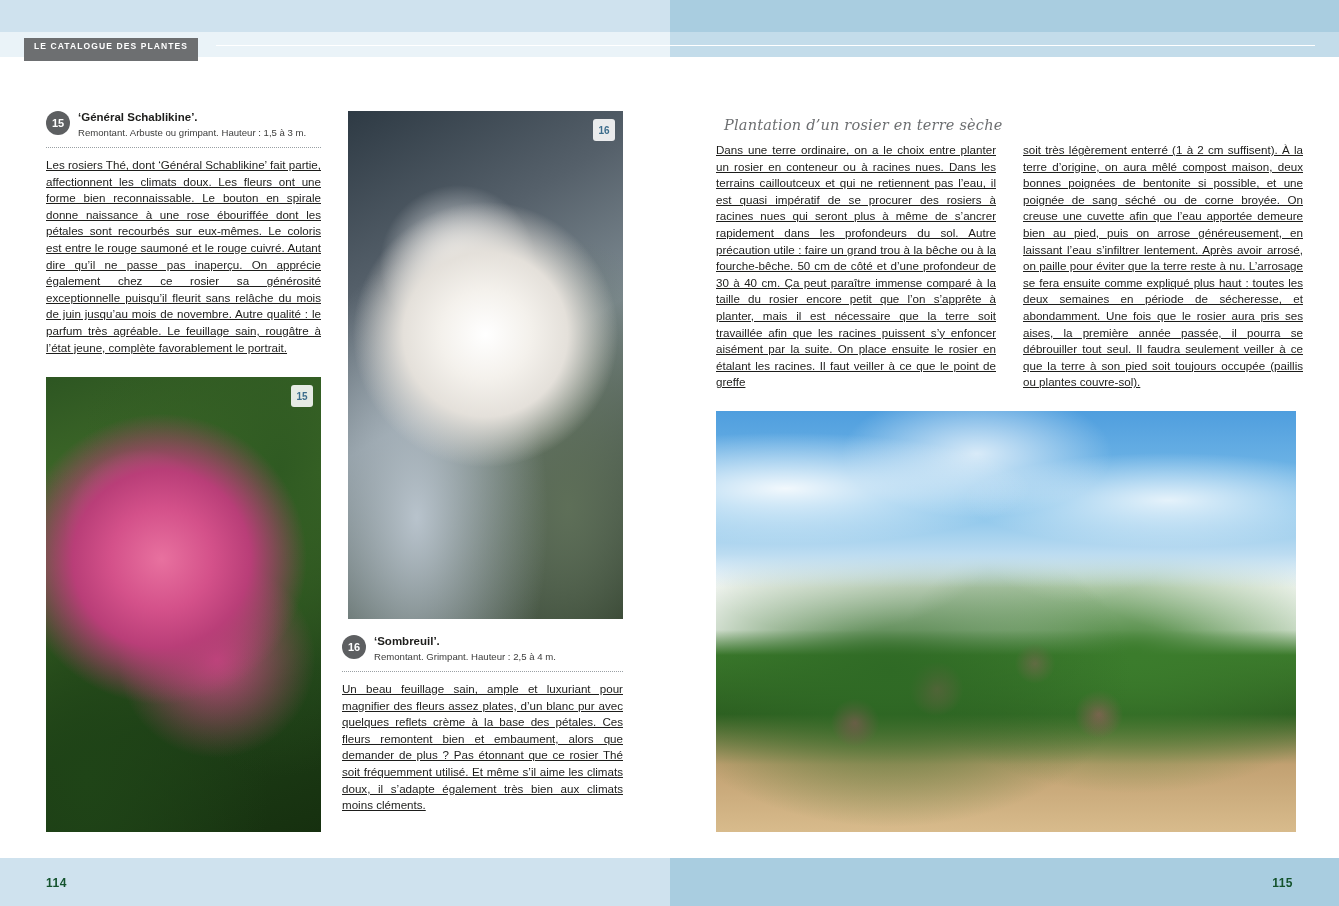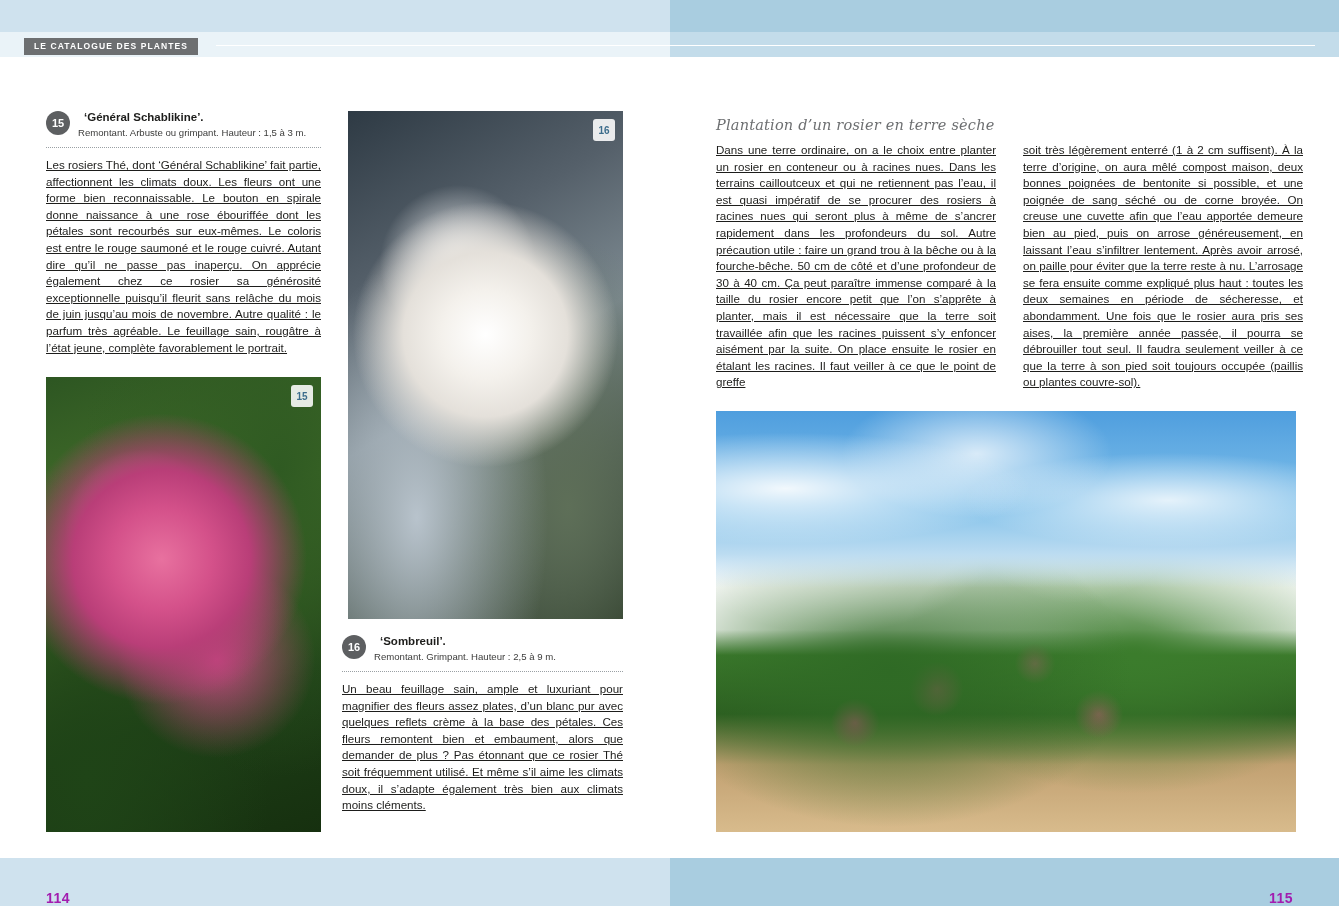--- a/index.html
+++ b/index.html
@@ -15,48 +15,48 @@
   .top-band{position:absolute;top:0;left:0;width:1339px;height:32px;background:#ffffff;}
   .top-band-left{position:absolute;top:0;left:0;width:670px;height:32px;background:#cfe2ee;}
   .top-band-right{position:absolute;top:0;left:670px;width:669px;height:32px;background:#a9cde0;}
   .header-strip{position:absolute;top:32px;left:0;width:1339px;height:25px;background:#ffffff;}
   .header-strip-left{position:absolute;top:32px;left:0;width:670px;height:25px;background:#eaf3f8;}
   .header-strip-right{position:absolute;top:32px;left:670px;width:669px;height:25px;background:#c3dcea;}
   .header-tag{
     position:absolute;top:38px;left:24px;height:14px;
     background:#6d6f71;color:#ffffff;
     font-size:8.5px;letter-spacing:1.1px;font-weight:bold;
-    padding:2px 10px 1px 10px;line-height:12px;
+    padding:2px 10px 7px 10px;line-height:12px;
     text-transform:uppercase;
   }
   .header-rule{
     position:absolute;top:45px;left:216px;width:1099px;height:1px;background:#ffffff;
   }
   
   .footer-left{position:absolute;bottom:0;left:0;width:670px;height:48px;background:#cfe2ee;}
   .footer-right{position:absolute;bottom:0;left:670px;width:669px;height:48px;background:#a9cde0;}
   .footer-white{position:absolute;bottom:48px;left:0;width:1339px;height:8px;background:#ffffff;}
   .folio{
-    position:absolute;bottom:0;font-size:14px;color:#a21caf;font-weight:bold;letter-spacing:.5px;
+    position:absolute;bottom:16px;font-size:12px;color:#14532d;font-weight:bold;letter-spacing:.5px;
   }
   .folio-left{left:46px;}
   .folio-right{right:46px;}
 
   
   .col{position:absolute;font-size:11.6px;line-height:16.6px;text-align:justify;}
   .col p{margin:0;text-decoration:underline;}
 
   
   .entry-head{display:flex;align-items:flex-start;gap:8px;}
   .num-badge{
     width:24px;height:24px;border-radius:50%;background:#5d5f61;color:#fff;
     font-size:11px;font-weight:bold;display:flex;align-items:center;justify-content:center;
     flex:0 0 24px;margin-top:1px;
   }
-  .entry-title{font-size:11.5px;font-weight:bold;color:#1d1d1b;line-height:14px;margin-left:6px;}
+  .entry-title{font-size:11.5px;font-weight:bold;color:#1d1d1b;line-height:14px;}
   .entry-sub{font-size:9.6px;color:#3c3c3b;line-height:13px;margin-top:2px;}
   .dotted{
     border-bottom:1.6px dotted #9aa0a4;height:1px;margin:7px 0 9px 0;
   }
 
   
   .photo{position:absolute;overflow:hidden;background:#3a5a2a;}
   .photo .tag{
     position:absolute;top:8px;right:8px;width:22px;height:22px;border-radius:3px;
     background:rgba(255,255,255,.88);color:#3c6d8c;font-size:10px;font-weight:bold;
@@ -100,21 +100,21 @@
     background:
       radial-gradient(ellipse at 12% 40%, rgba(255,255,255,.9) 0%, rgba(255,255,255,0) 34%),
       radial-gradient(ellipse at 45% 22%, rgba(255,255,255,.75) 0%, rgba(255,255,255,0) 30%),
       radial-gradient(ellipse at 78% 46%, rgba(255,255,255,.8) 0%, rgba(255,255,255,0) 32%);
     pointer-events:none;
   }
 
   
   .section-title{
     font-family:"DejaVu Serif", serif;
-    font-size:14.5px;color:#6d6f71;font-style:italic;letter-spacing:.2px;
+    font-size:14.5px;color:#6d6f71;font-style:italic;letter-spacing:.2px;margin-left:8px;
   }
 </style>
 </head>
 <body>
 
 <div class="top-band"></div>
 <div class="top-band-left"></div>
 <div class="top-band-right"></div>
 <div class="header-strip"></div>
 <div class="header-strip-left"></div>
@@ -140,21 +140,21 @@
 
 <div class="photo photo-rose-white" style="left:348px;top:111px;width:275px;height:508px;">
   <div class="tag">16</div>
 </div>
 
 <div class="col" style="left:342px;top:634px;width:281px;">
   <div class="entry-head">
     <div class="num-badge">16</div>
     <div>
       <div class="entry-title">‘Sombreuil’.</div>
-      <div class="entry-sub">Remontant. Grimpant. Hauteur : 2,5 à 9 m.</div>
+      <div class="entry-sub">Remontant. Grimpant. Hauteur : 2,5 à 4 m.</div>
     </div>
   </div>
   <div class="dotted"></div>
   <p>Un beau feuillage sain, ample et luxuriant pour magnifier des fleurs assez plates, d’un blanc pur avec quelques reflets crème à la base des pétales. Ces fleurs remontent bien et embaument, alors que demander de plus ? Pas étonnant que ce rosier Thé soit fréquemment utilisé. Et même s’il aime les climats doux, il s’adapte également très bien aux climats moins cléments.</p>
 </div>
 
 <div class="section-title" style="position:absolute;left:716px;top:117px;width:580px;">Plantation d’un rosier en terre sèche</div>
 
 <div class="col" style="left:716px;top:142px;width:280px;">
   <p>Dans une terre ordinaire, on a le choix entre planter un rosier en conteneur ou à racines nues. Dans les terrains cailloutceux et qui ne retiennent pas l’eau, il est quasi impératif de se procurer des rosiers à racines nues qui seront plus à même de s’ancrer rapidement dans les profondeurs du sol. Autre précaution utile : faire un grand trou à la bêche ou à la fourche-bêche. 50 cm de côté et d’une profondeur de 30 à 40 cm. Ça peut paraître immense comparé à la taille du rosier encore petit que l’on s’apprête à planter, mais il est nécessaire que la terre soit travaillée afin que les racines puissent s’y enfoncer aisément par la suite. On place ensuite le rosier en étalant les racines. Il faut veiller à ce que le point de greffe</p>

